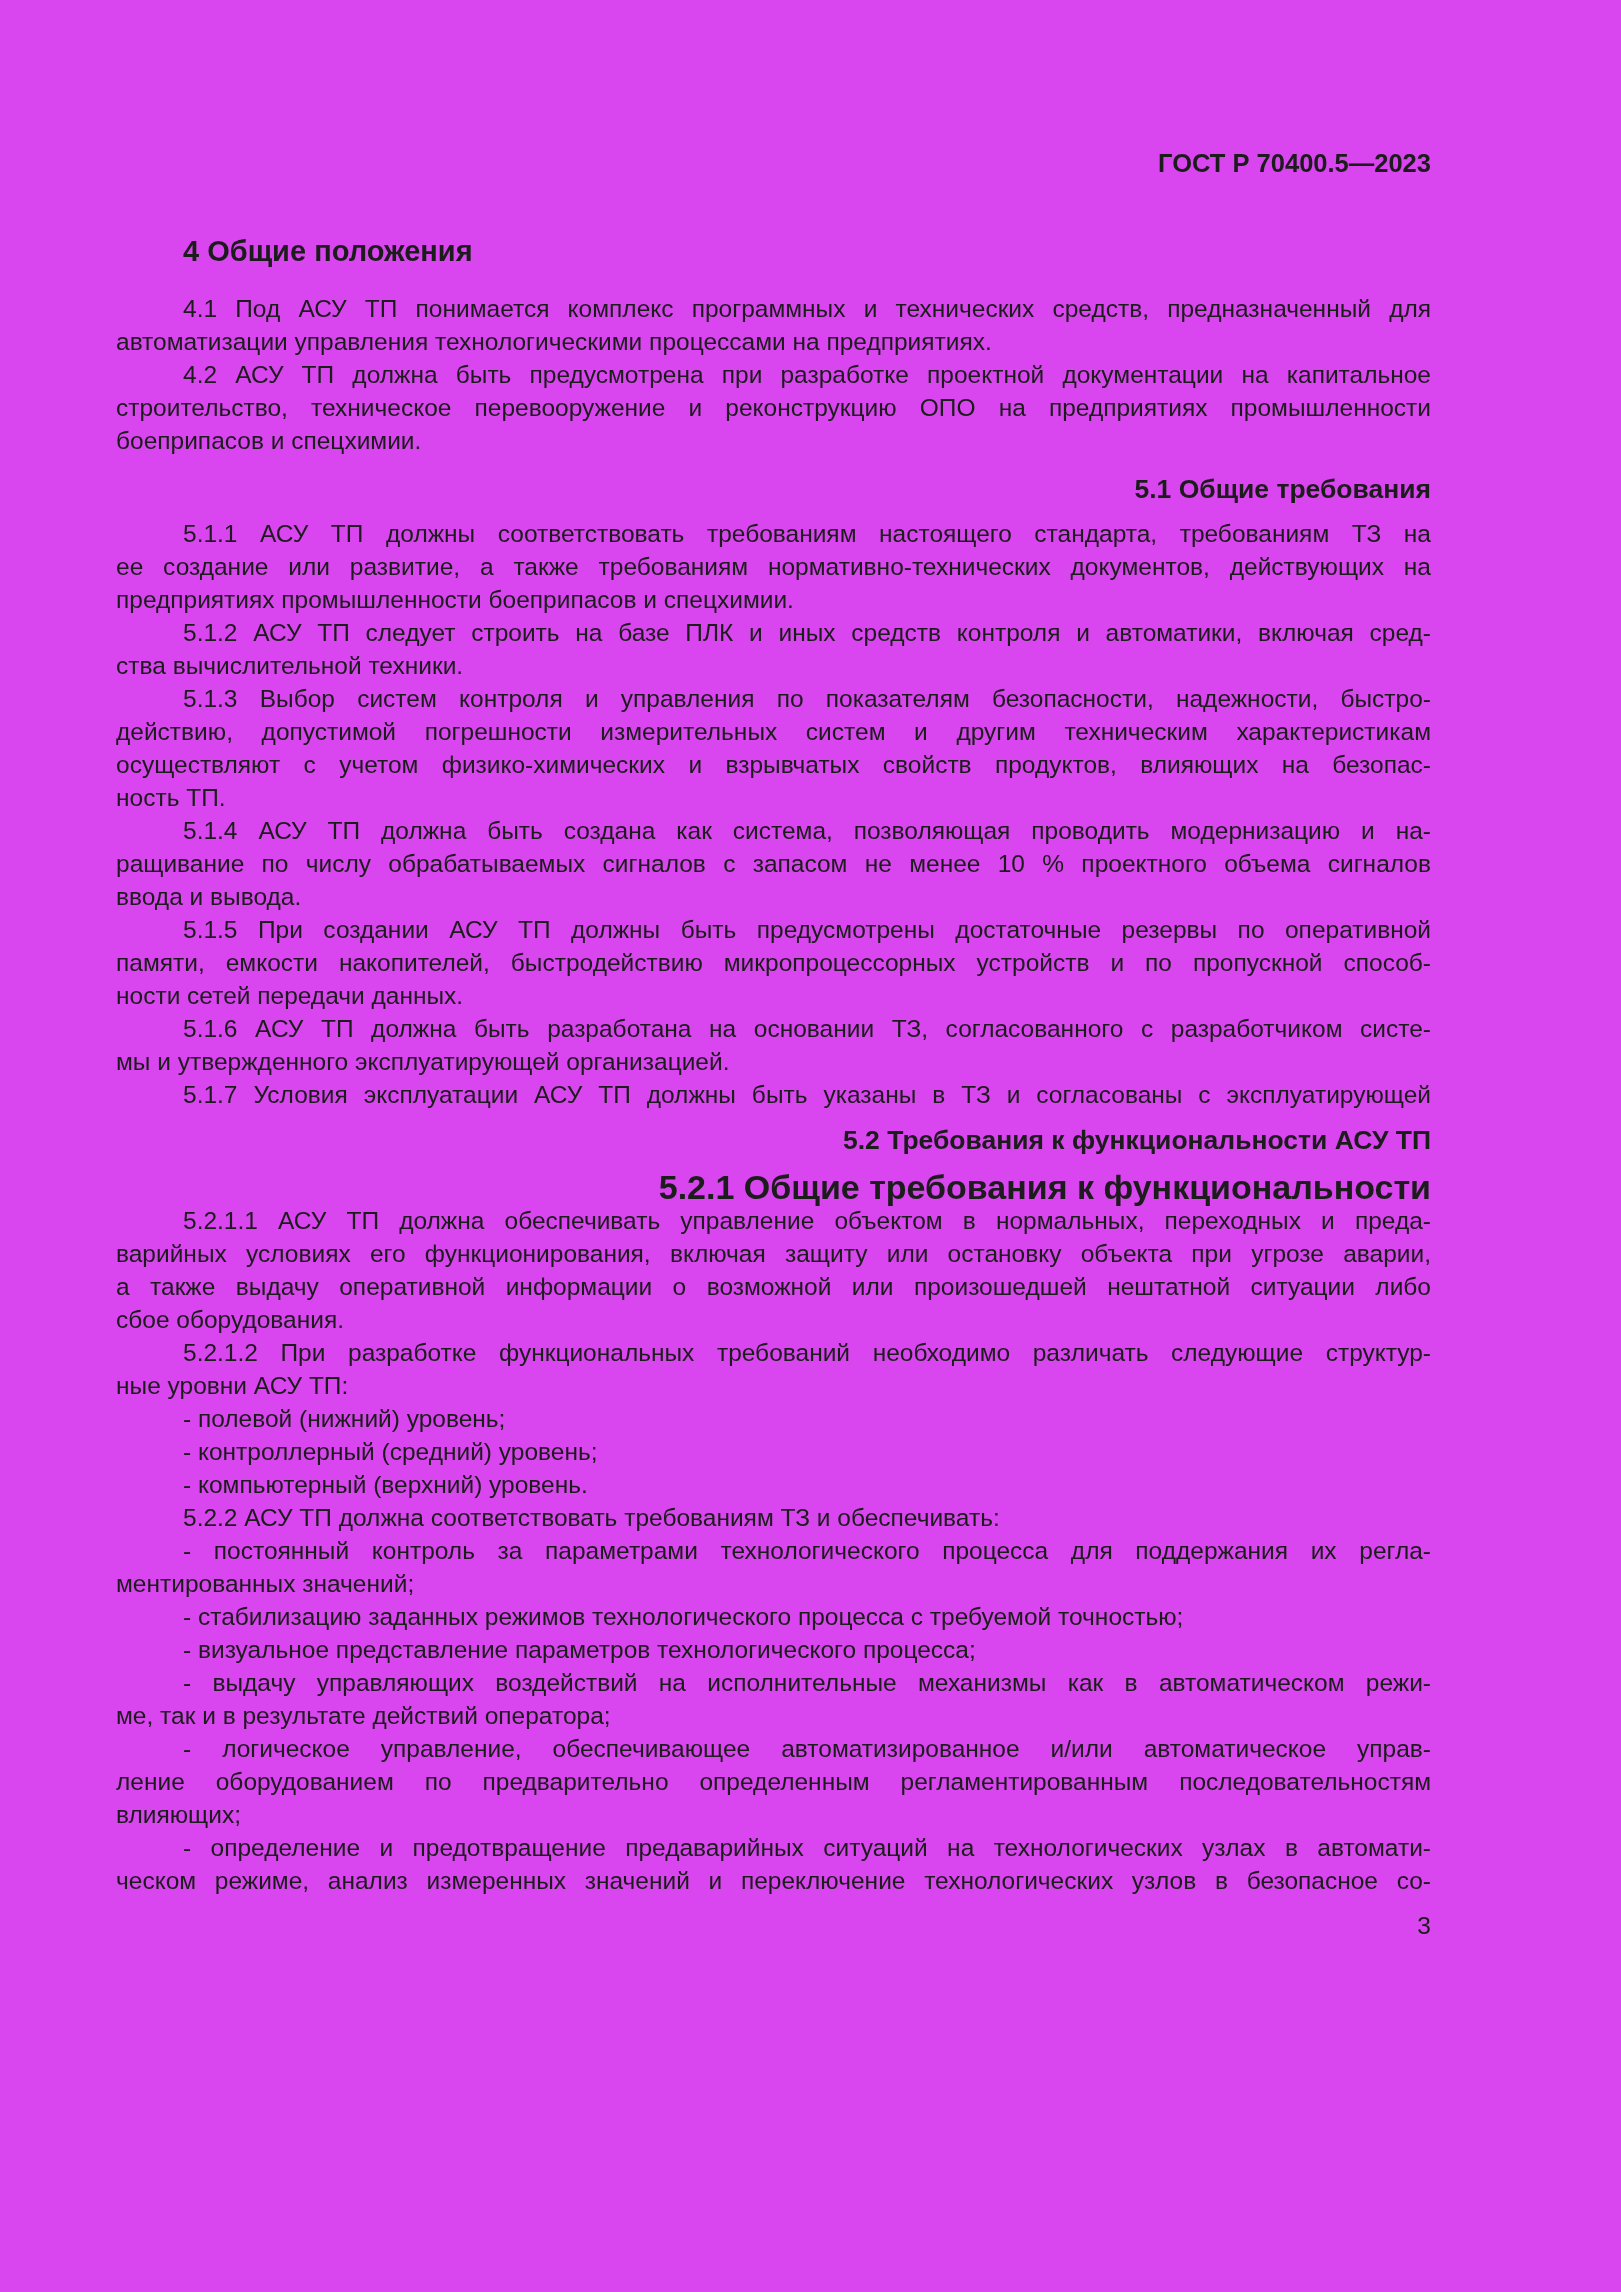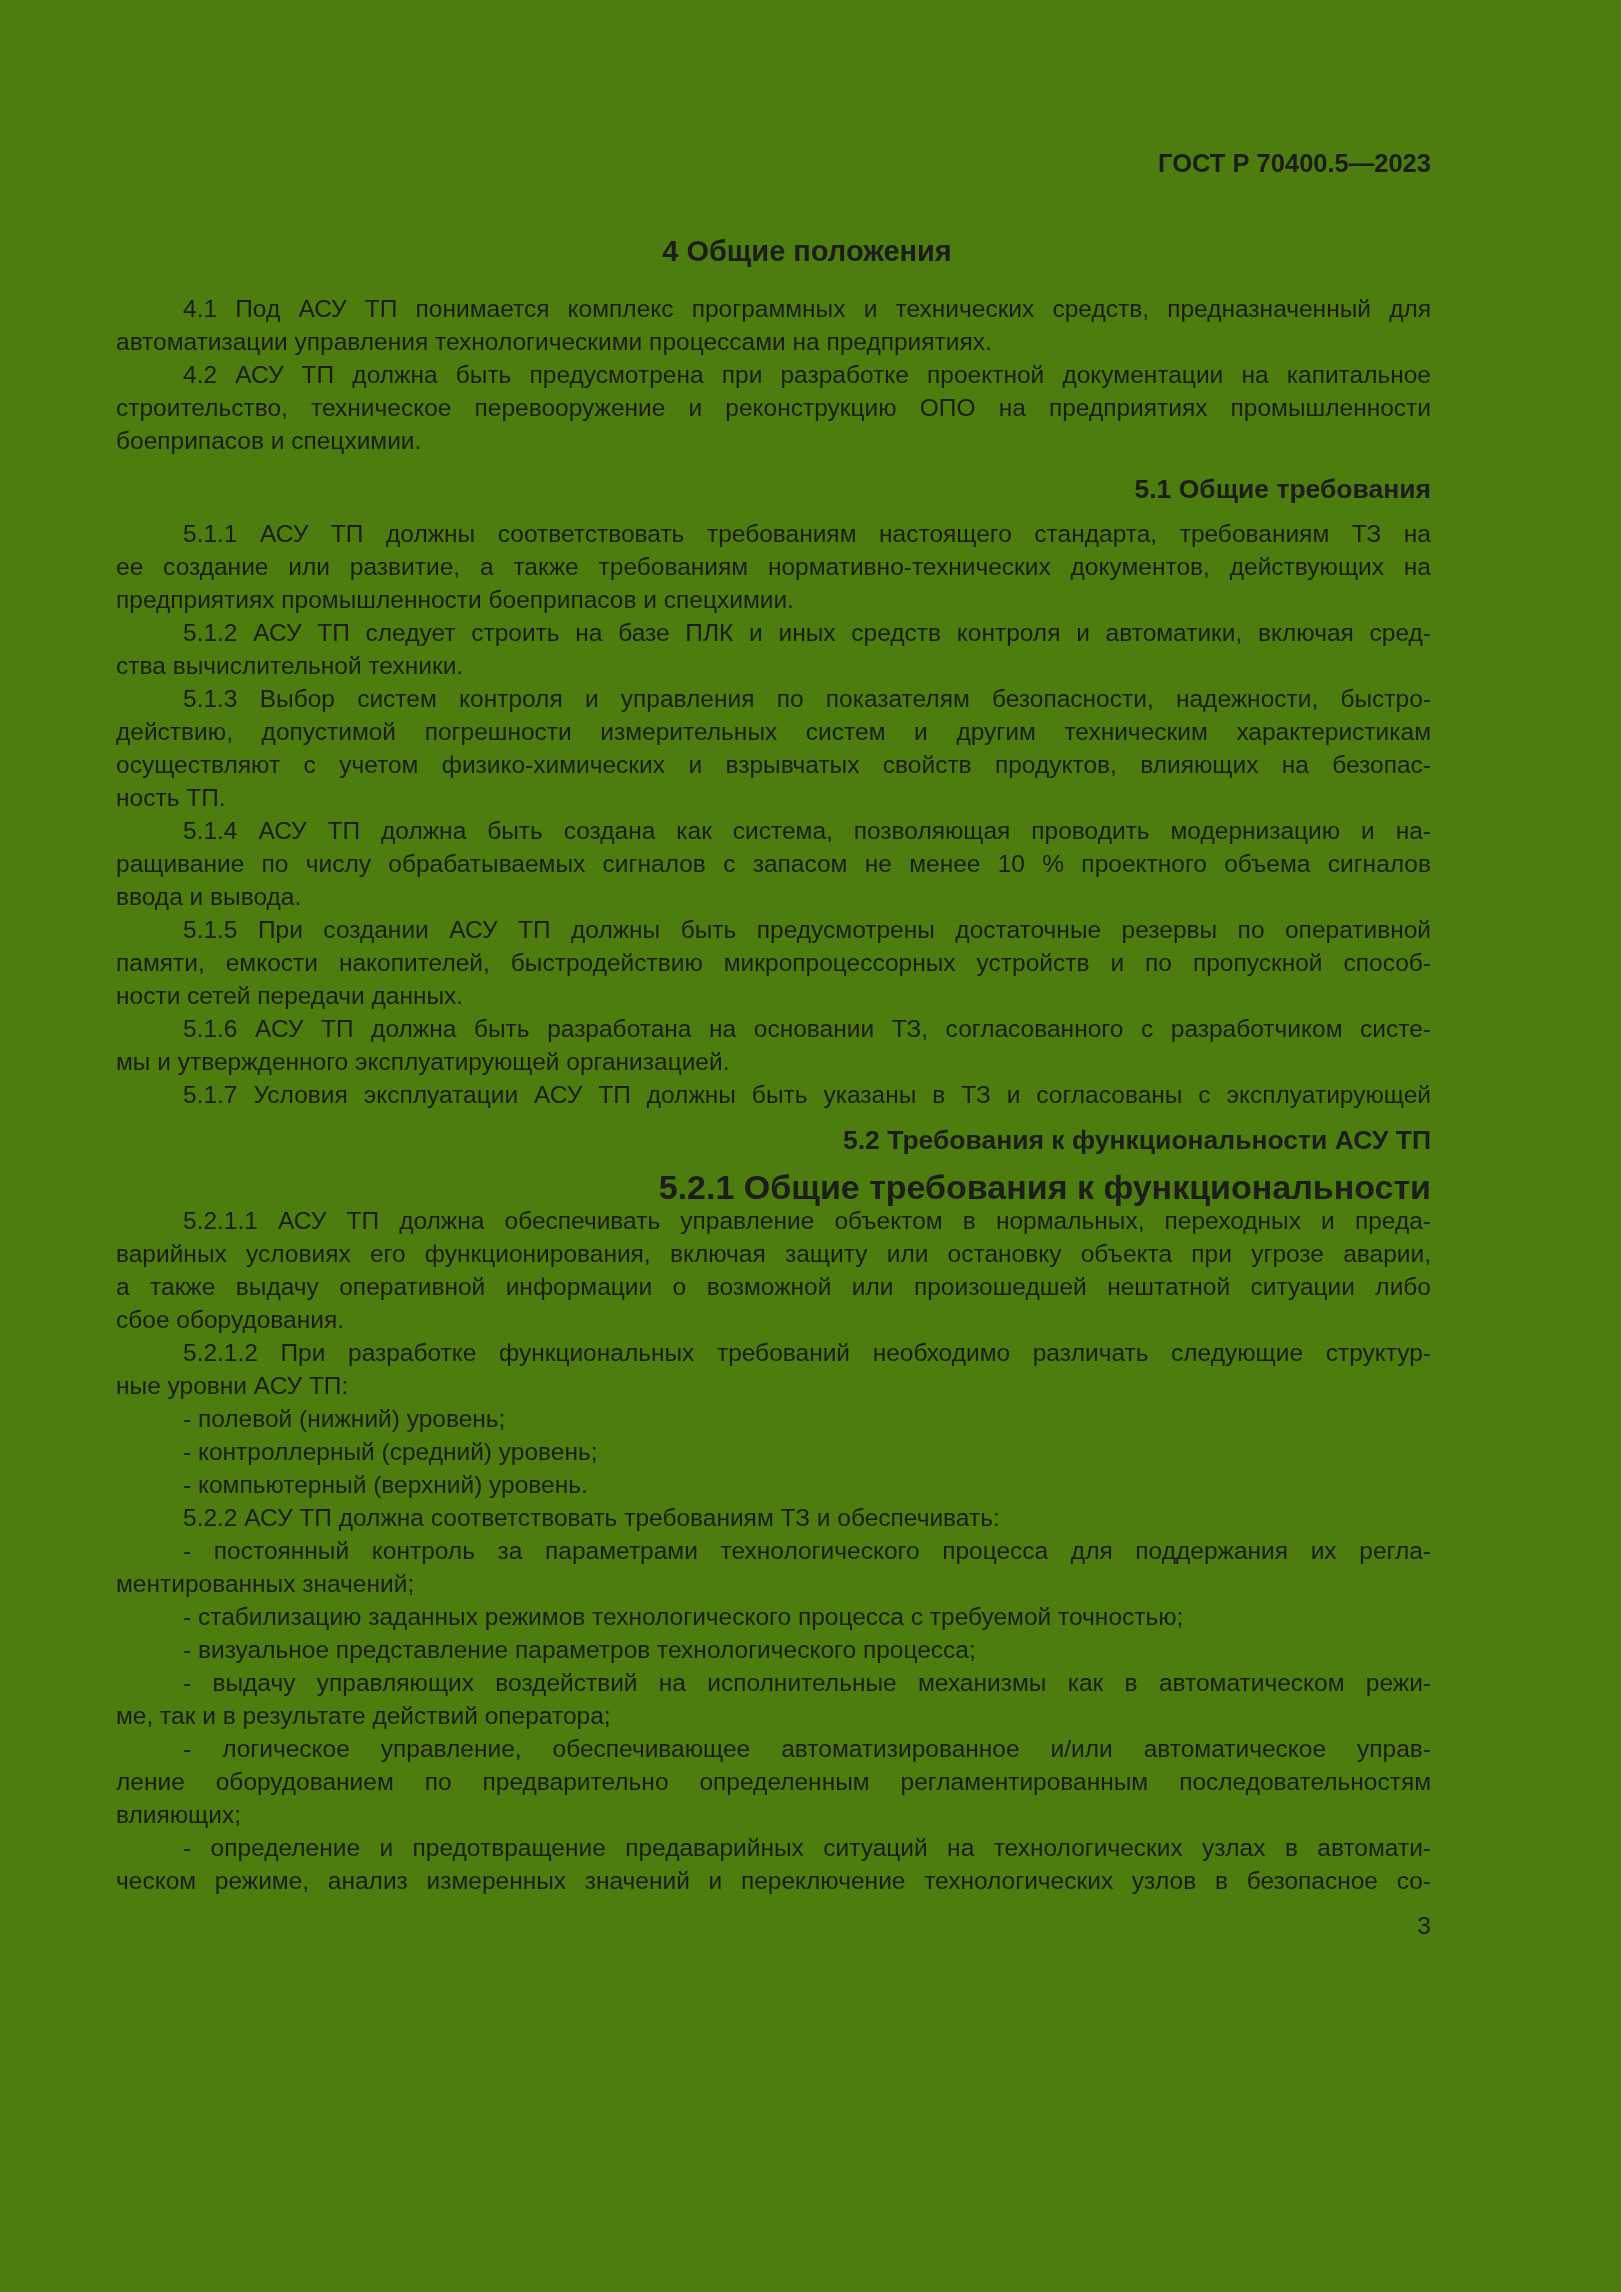--- a/index.html
+++ b/index.html
@@ -30,37 +30,37 @@
   }
   
   .p .line, .li .line { text-align: justify; text-align-last: justify; }
   .p .line.last, .li .line.last { text-align-last: left; }
   .p .line.first, .li .line.first { padding-left: 67px; }
   
   .h1 .line { font-weight: 700; font-size: 29px; line-height: 37px; padding-left: 67px; }
   .h2 .line, .h3 .line { font-weight: 700; padding-left: 67px; text-align: right; }
   .h2 .line { font-size: 26.5px; }
   .h3 .line { font-size: 34px; }
-  [data-name="section-4-heading"]   { margin-top: 55px; margin-bottom: 21.6px; text-align: center; }
+  [data-name="section-4-heading"]   { margin-top: 55px; margin-bottom: 21.6px; }
   [data-name="section-5-heading"]   { margin-top: 31px; }
   [data-name="section-5-heading"] .line { line-height: 45px; }
   [data-name="heading-5-1"]         { margin-top: 16.7px; margin-bottom: 10.8px; }
   [data-name="heading-5-2"]         { margin-top: 12.7px; }
   [data-name="heading-5-2-1"]       { margin-top: 14.7px; }
   .page-number {
     margin-top: 11.8px;
     text-align: right;
     font-size: 24.5px;
     line-height: 33px;
   }
 </style>
 </head>
 <body>
 
-<div class="page" data-name="document-page" style="color: rgb(28, 28, 28); background: #4d7c0f;">
+<div class="page" data-name="document-page" style="color: rgb(28, 28, 28); background: #d946ef;">
   <div class="doc-header" data-name="doc-code">ГОСТ Р 70400.5—2023</div>
 
   <div data-name="document-content">
       <div class="block h1" data-name="section-4-heading">
         <div class="line first last" data-name="text-line">4 Общие положения</div>
       </div>
       <div class="block p" data-name="para-4-1">
         <div class="line first" data-name="text-line">4.1 Под АСУ ТП понимается комплекс программных и технических средств, предназначенный для</div>
         <div class="line last" data-name="text-line">автоматизации управления технологическими процессами на предприятиях.</div>
       </div>

